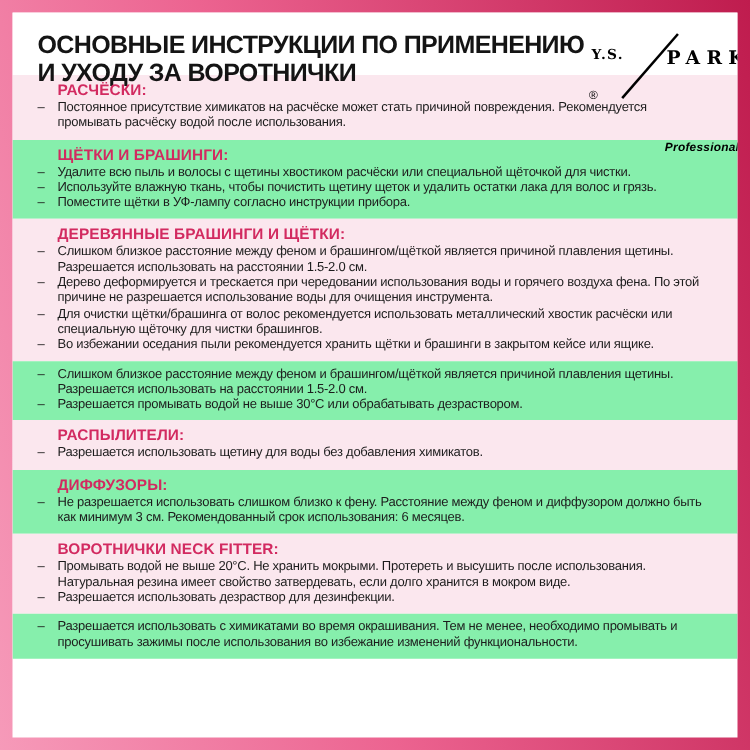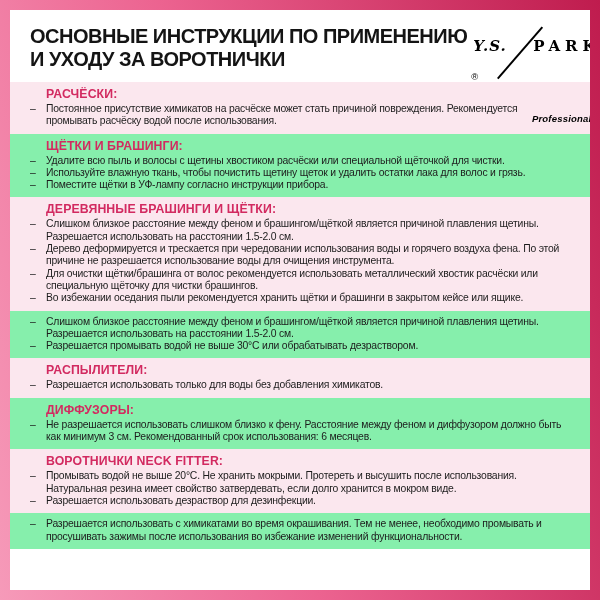--- a/index.html
+++ b/index.html
@@ -11,29 +11,29 @@
     background:linear-gradient(75deg, #f69ab9 0%, #ec6390 42%, #bf1c4e 100%);
   }
   .content {
     background:#ffffff; width:100%; height:580px; box-sizing:border-box;
     overflow:hidden;
   }
 
   
   .header {
     display:flex; justify-content:space-between; align-items:flex-start;
-    box-sizing:border-box; height:72px; padding:15px 14px 23px 20px;
+    box-sizing:border-box; height:50px; padding:15px 14px 23px 20px;
     background:#ffffff;
   }
   .title { color:#141414; font-weight:bold; font-size:20px; line-height:23px; letter-spacing:-0.5px; }
   .title div { white-space:nowrap; }
 
   
   .logo { position:relative; width:128px; height:56px; flex:none; color:#000; }
-  .logo-ys   { position:absolute; left:6px;  top:12px; font-family:"DejaVu Serif", serif; font-weight:bold; font-size:15px; letter-spacing:1px;font-style:italic; }
+  .logo-ys   { position:absolute; left:6px;  top:12px; font-family:"DejaVu Serif", serif; font-weight:bold; font-size:11px; letter-spacing:1px; }
   .logo-park { position:absolute; left:66px; top:12px; font-family:"DejaVu Serif", serif; font-weight:bold; font-size:15px; letter-spacing:5px; }
   .logo-slash {
     position:absolute; left:52px; top:-6px; width:2.4px; height:68px;
     background:#000; transform:rotate(41deg);
   }
   .logo-pro  { position:absolute; right:4px; top:40px; font-weight:bold; font-style:italic; font-size:9.5px; letter-spacing:0.2px;margin-top:48px; }
   .logo-reg  { position:absolute; left:4px;  top:46px; font-size:9.5px; }
 
   
   .section { padding:5px 22px 6px 20px; background:#86efac; }
@@ -134,21 +134,21 @@
       </div>
           </div>
   </div>
 
   <div class="section tinted">
     <h2 class="heading">РАСПЫЛИТЕЛИ:</h2>
     <div class="bullets">
 
     <div class="bullet">
         <span class="dash">–</span>
-        <span class="btext">Разрешается использовать только для воды без добавления химикатов.</span>
+        <span class="btext">Разрешается использовать щетину для воды без добавления химикатов.</span>
       </div>
           </div>
   </div>
 
   <div class="section">
     <h2 class="heading">ДИФФУЗОРЫ:</h2>
     <div class="bullets">
 
     <div class="bullet">
         <span class="dash">–</span>

